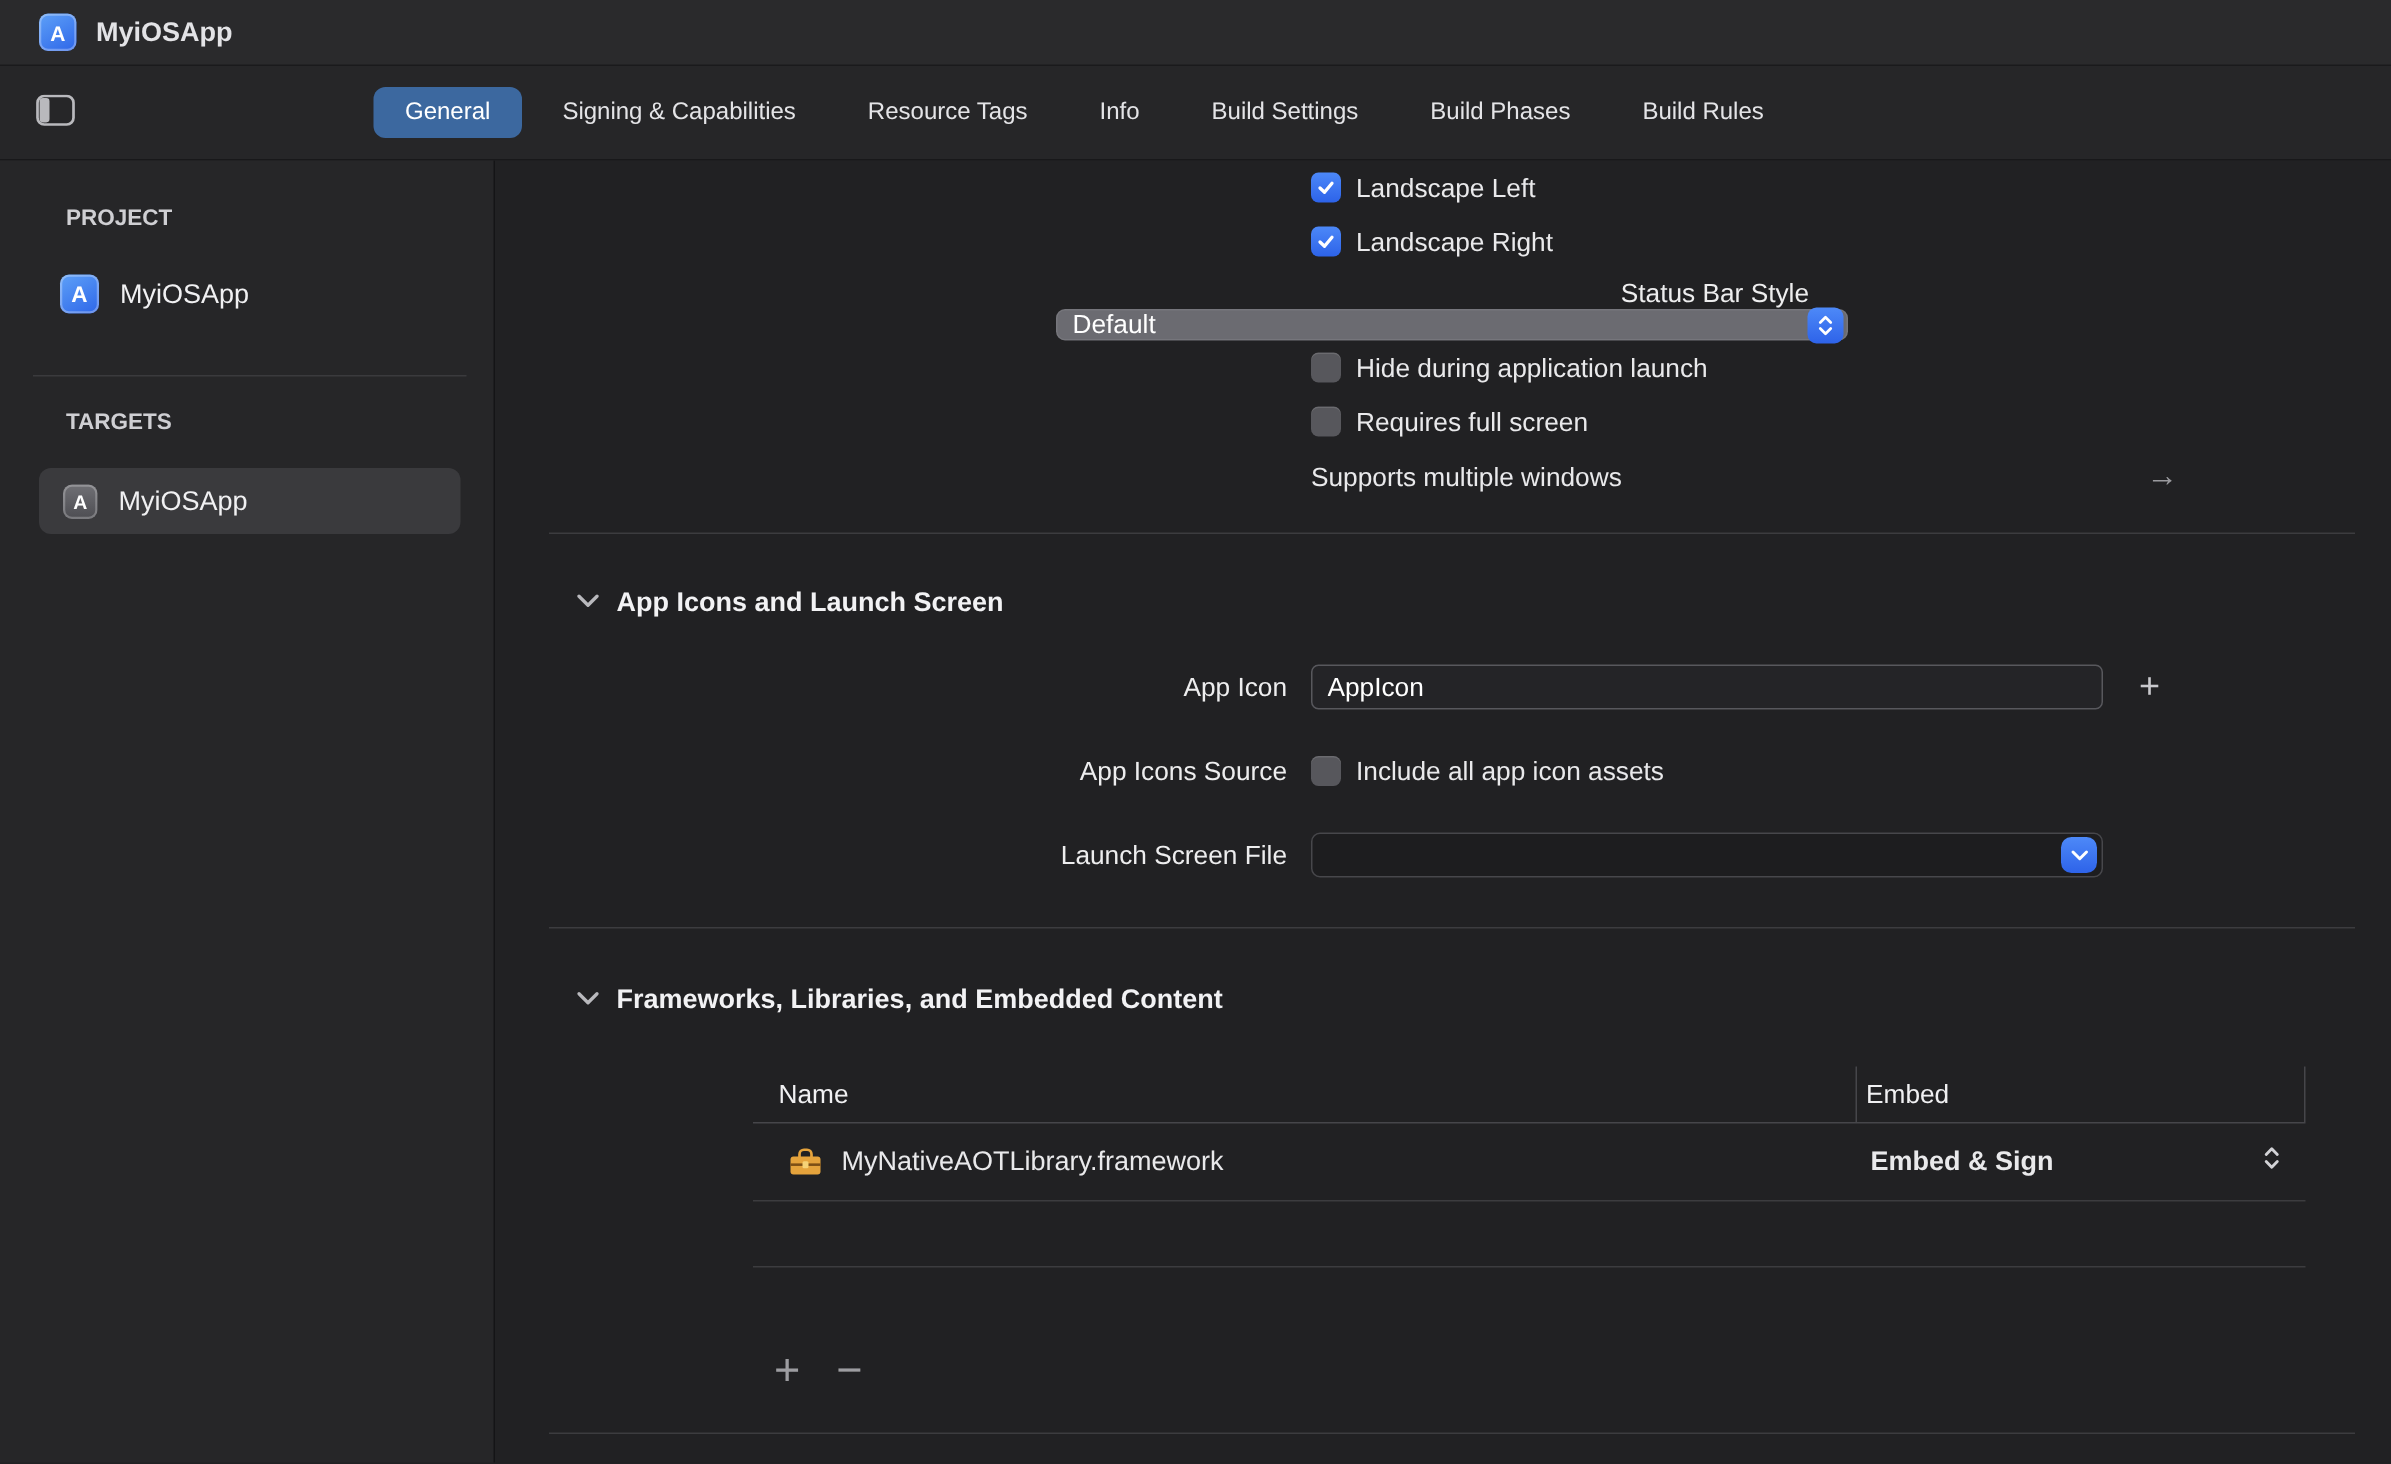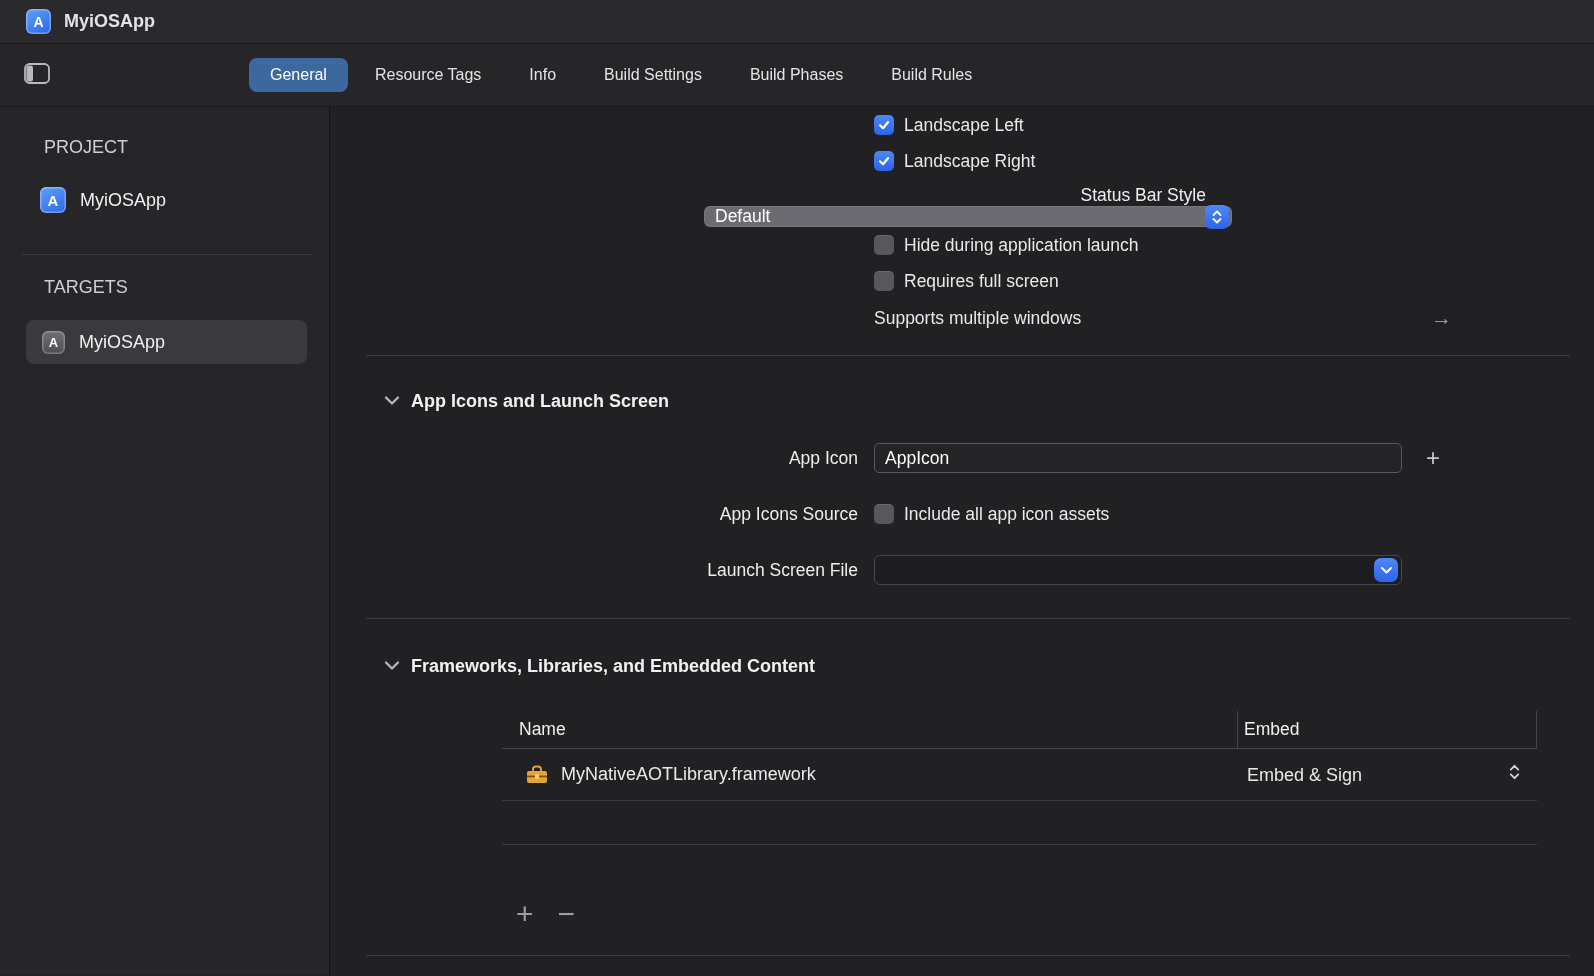--- a/index.html
+++ b/index.html
@@ -30,21 +30,21 @@
   .sbtoggle { background:none; border:none; padding:2px; margin-left:2px; cursor:pointer; }
   .tabs { display:flex; align-items:center; gap:6px; margin-left:197px; }
   .tab { background:transparent; border:none; color:#e4e4e7; font:inherit; font-size:16px;
     padding:8px 21px; border-radius:8px; cursor:pointer; white-space:nowrap; }
   .tab.selected { background:#3c689f; color:#ffffff; }
 
   
   .content { display:flex; height:868px; }
   .sidebar { width:330px; flex:none; background:#262628; border-right:1px solid #141416;
     padding-top:30px; }
-  .sb-header { margin-left:44px; font-weight:400; font-size:18px; color:#cfcfd3; }
+  .sb-header { margin-left:44px; font-weight:700; font-size:15px; color:#cfcfd3; }
   .sb-item { display:flex; align-items:center; gap:14px; height:40px;
     margin:22px 22px 0 40px; font-size:18px; color:#f0f0f2; cursor:pointer; }
   .sb-item.selected { background:#3a3a3d; border-radius:8px; margin-left:26px;
     margin-right:22px; padding-left:16px; height:44px; }
   .sb-divider { border-top:1px solid #3a3a3d; margin:34px 18px 0 22px; }
   .sb-gap { height:22px; }
 
   .main { flex:1; padding:0 24px 0 36px; background:#212123; }
 
   
@@ -89,22 +89,22 @@
   
   .fw-table { margin:32px 0 0 136px; width:1035px; }
   .fw-head { height:38px; display:flex; align-items:stretch; border-bottom:1px solid #46464a;
     color:#f0f0f2;text-align:center; }
   .fw-head .cname { width:735px; display:flex; align-items:center; padding-left:17px; }
   .fw-head .cembed { width:300px; display:flex; align-items:center; padding-left:6px;
     border-left:1px solid #46464a; border-right:1px solid #46464a; }
   .fw-row { height:52px; display:flex; align-items:center; border-bottom:1px solid #3c3c3f;
     font-size:18px; cursor:default; }
   .fw-row .cname { width:735px; display:flex; align-items:center; gap:13px; padding-left:24px; }
-  .fw-row .cembed { width:300px; display:flex; align-items:flex-end; justify-content:space-between;
-    padding:0 16px 0 10px; }
+  .fw-row .cembed { width:300px; display:flex; align-items:center; justify-content:space-between;
+    padding:0 16px 0 10px;font-weight:bold; }
   .fw-empty { height:44px; border-bottom:1px solid #3c3c3f; }
   .fw-actions { margin:52px 0 0 150px; display:flex; align-items:center; gap:24px; height:34px; }
   .act-btn { background:none; border:none; color:#9d9da1; font-size:30px; font-weight:300;
     line-height:1; padding:0; cursor:pointer; font-family:inherit; }
 </style>
 </head>
 <body>
 
 <header class="titlebar">
   <span class="badge blue sz25">
@@ -115,20 +115,21 @@
 
 <nav class="tabbar">
   <button class="sbtoggle">
     <svg width="26" height="21" viewBox="0 0 26 21">
       <rect x="1" y="1" width="24" height="19" rx="4.5" fill="none" stroke="#b9b9bd" stroke-width="1.8"></rect>
       <rect x="2.4" y="2.4" width="6.6" height="16.2" rx="2.2" fill="#b9b9bd"></rect>
     </svg>
   </button>
   <div class="tabs">
     <button class="tab selected">General</button>
+    <button class="tab">Signing &amp; Capabilities</button>
     <button class="tab">Resource Tags</button>
     <button class="tab">Info</button>
     <button class="tab">Build Settings</button>
     <button class="tab">Build Phases</button>
     <button class="tab">Build Rules</button>
   </div>
 </nav>
 
 <div class="content">
 

